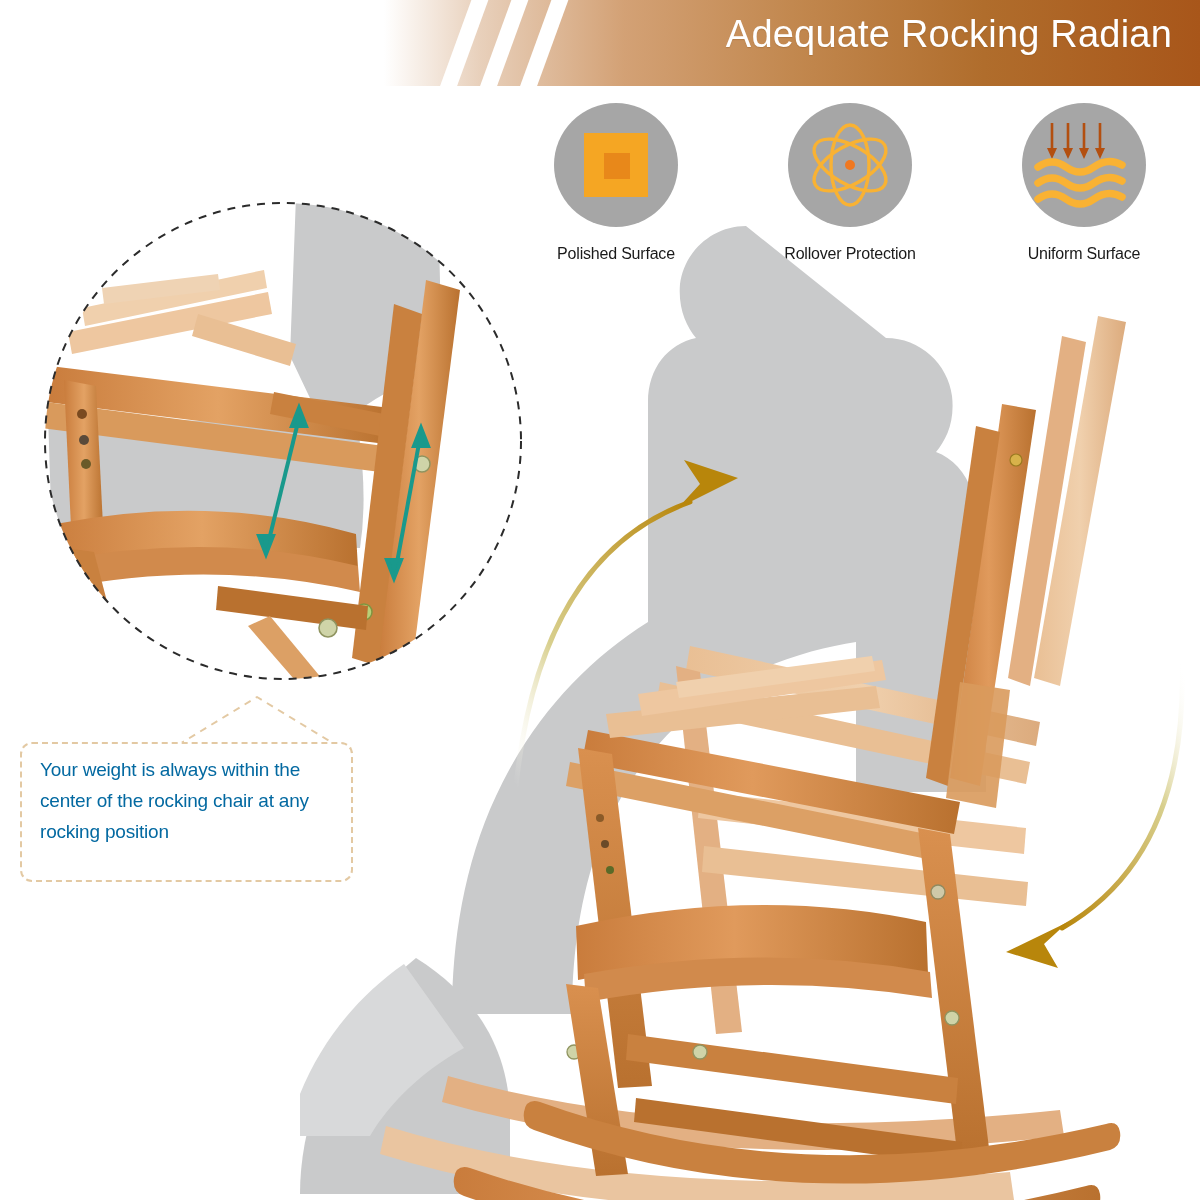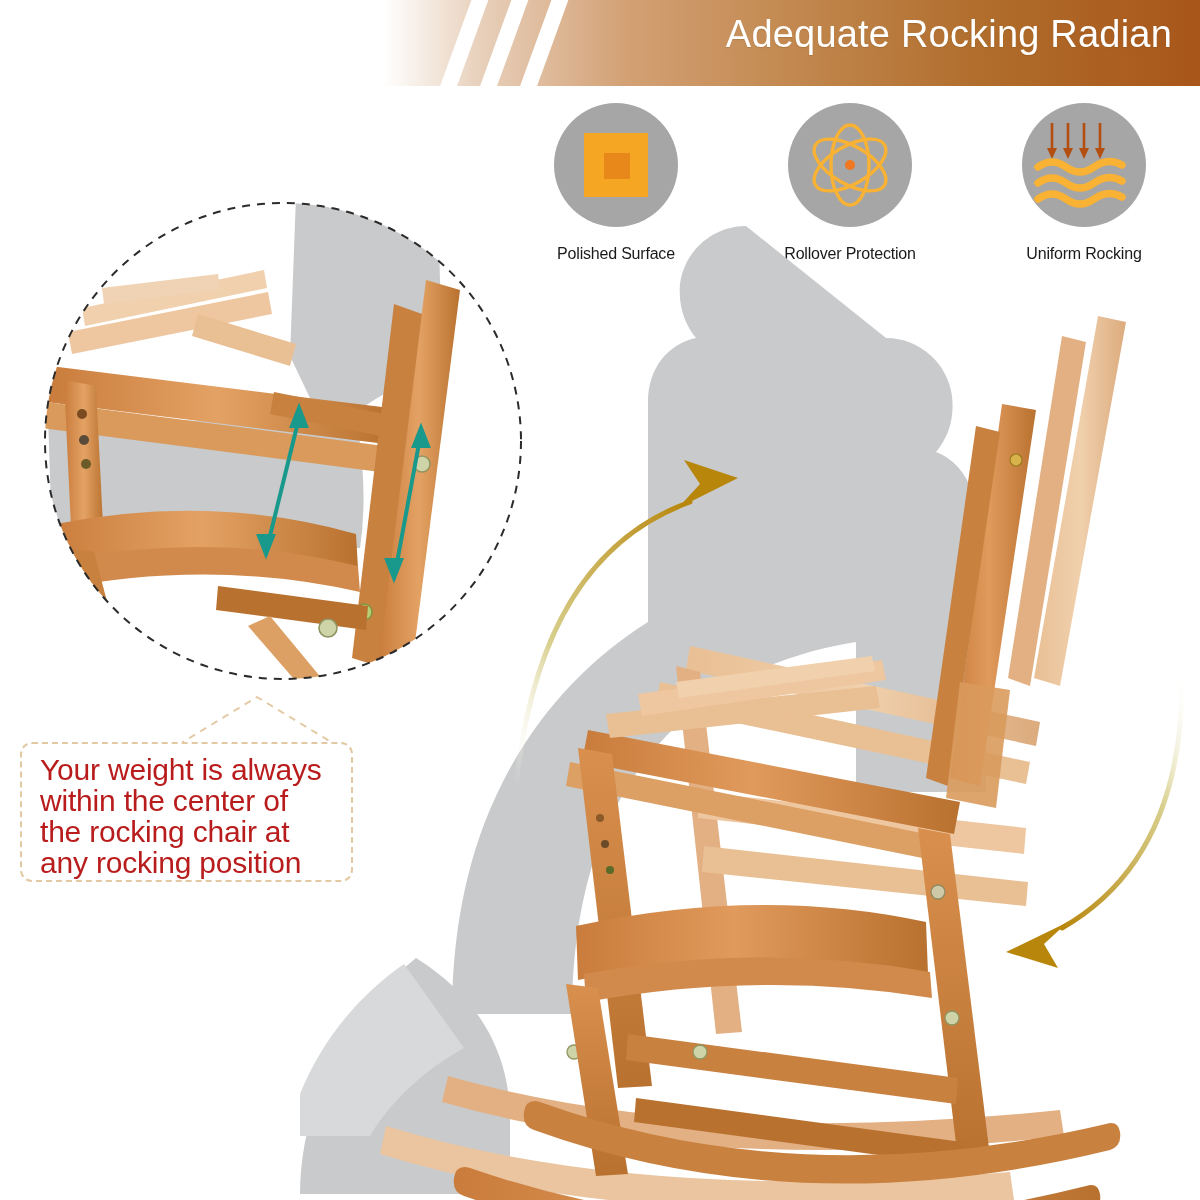--- a/index.html
+++ b/index.html
@@ -68,21 +68,21 @@
   
   .callout {
     position: absolute; left: 20px; top: 742px;
     width: 333px; height: 140px;
     border: 2px dashed #e3c9a3;
     border-radius: 12px;
     background: #ffffff;
     padding: 10px 14px 10px 18px;
   }
   .callout-text {
-    font-size: 30px; line-height: 31px; color: #b91c1c;
+    font-size: 19px; line-height: 31px; color: #0369a1;
     letter-spacing: -0.2px;
   }
   .callout-pointer {
     position: absolute; left: 176px; top: 693px;
     width: 162px; height: 54px;
   }
 </style>
 </head>
 <body>
 
@@ -137,21 +137,21 @@
             <polygon points="62,56 57,45 67,45"></polygon>
             <polygon points="78,56 73,45 83,45"></polygon>
           </g>
           <g fill="none" stroke="#f9b233" stroke-width="7.5" stroke-linecap="round">
             <path d="M16 64 Q30 54 44 64 T72 64 T100 62"></path>
             <path d="M16 80 Q30 70 44 80 T72 80 T100 78"></path>
             <path d="M16 96 Q30 86 44 96 T72 96 T100 94"></path>
           </g>
         </svg>
       </div>
-      <div class="flabel">Uniform Rocking</div>
+      <div class="flabel">Uniform Surface</div>
     </div>
 
   </div>
 
   <div class="stage">
     <svg width="1200" height="1114" viewBox="0 0 1200 1114">
       <defs>
         <linearGradient id="woodA" x1="0" y1="0" x2="1" y2="0">
           <stop offset="0" stop-color="#c97c3c"></stop>
           <stop offset="0.45" stop-color="#e09a5c"></stop>

